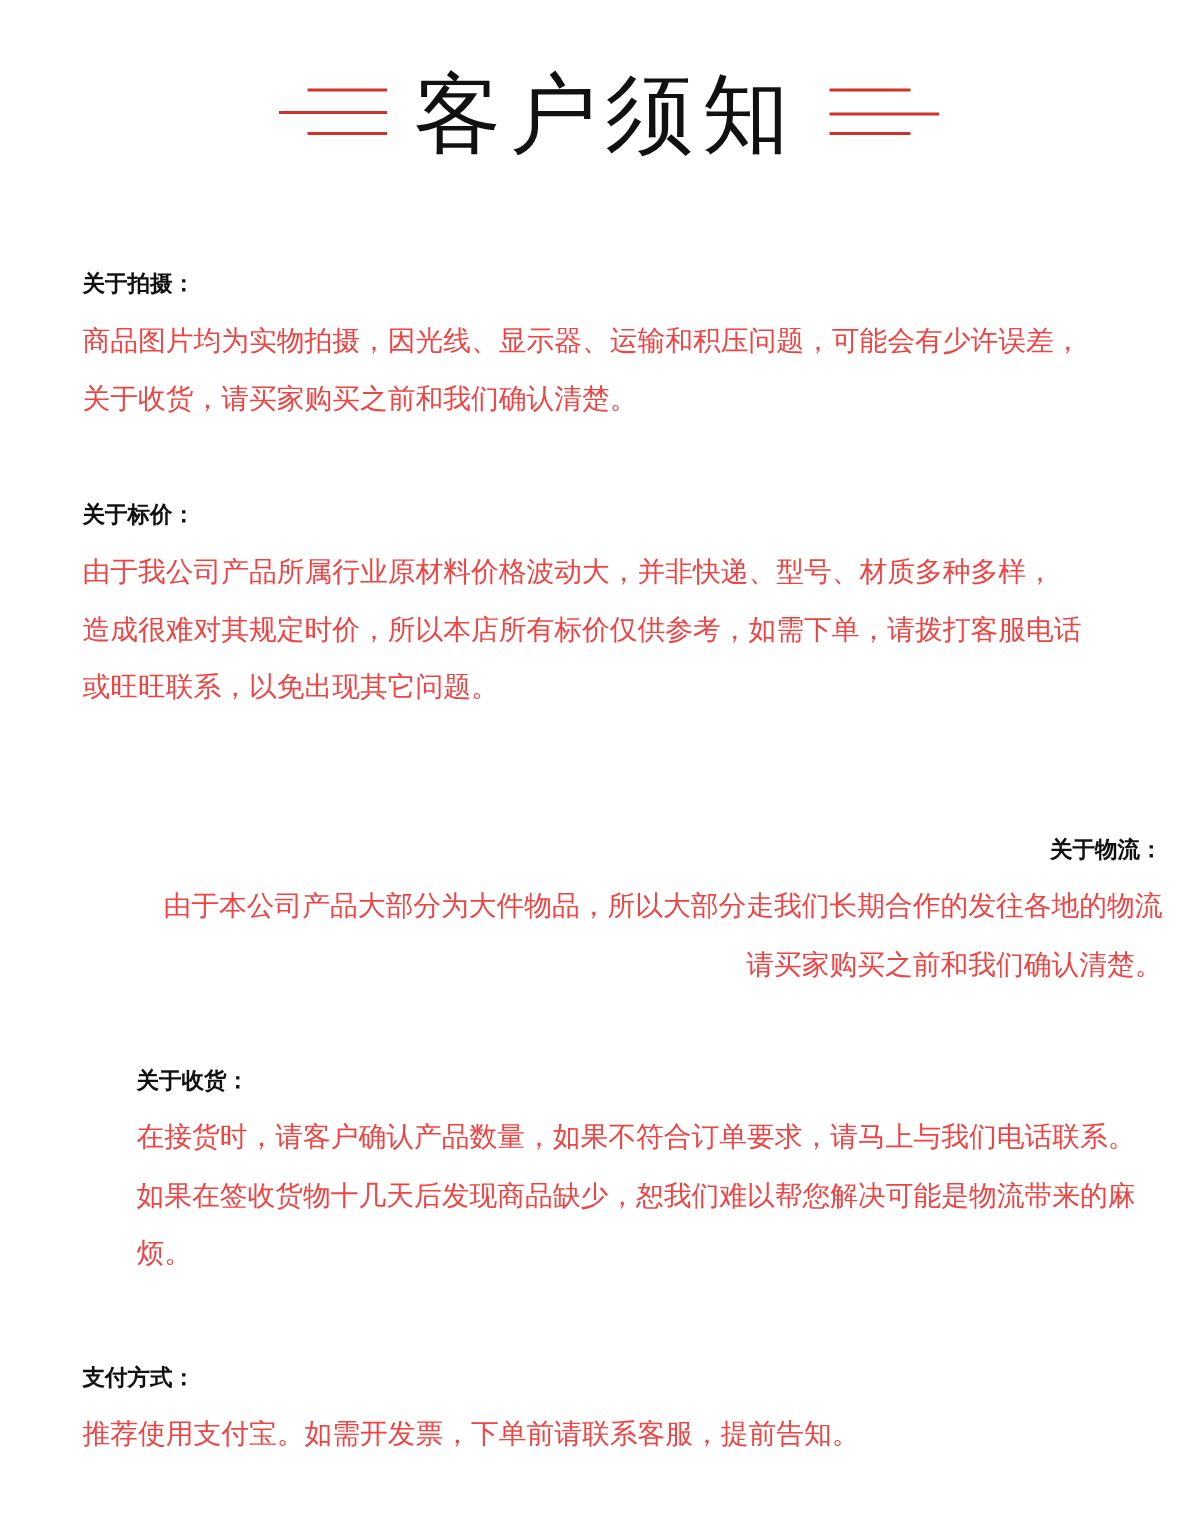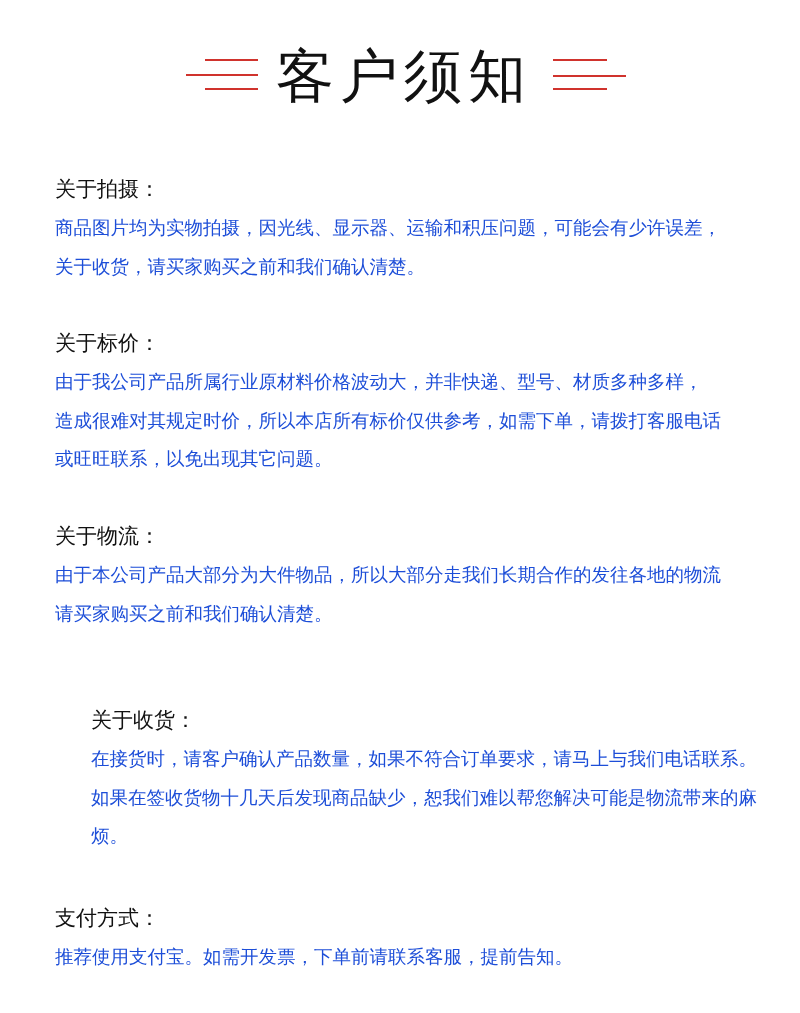--- a/index.html
+++ b/index.html
@@ -39,33 +39,33 @@
       position: absolute;
       height: 2px;
       background: #d0332d;
     }
     .section {
       position: absolute;
       left: 55px;
       width: 720px;
     }
     .section-heading {
-      font-size: 21px;
-      font-weight: normal;
+      font-size: 15px;
+      font-weight: bold;
       height: 39px;
       line-height: 39px;
       white-space: nowrap;
       color: #111111;
     }
     .section-line {
       font-size: 18.5px;
       height: 38.5px;
       line-height: 38.5px;
       white-space: nowrap;
-      color: #1d4ed8;
+      color: #ef4444;
     }
   </style>
 </head>
 <body>
 
 <div class="header">
   <div class="deco-line" style="left:205px; top:19px; width:53px;"></div>
   <div class="deco-line" style="left:186px; top:34px; width:72px;"></div>
   <div class="deco-line" style="left:205px; top:48px; width:53px;"></div>
 
@@ -82,21 +82,21 @@
   <div class="section-line">关于收货，请买家购买之前和我们确认清楚。</div>
 </div>
 
 <div class="section" style="top:324px;">
   <div class="section-heading">关于标价：</div>
   <div class="section-line">由于我公司产品所属行业原材料价格波动大，并非快递、型号、材质多种多样，</div>
   <div class="section-line">造成很难对其规定时价，所以本店所有标价仅供参考，如需下单，请拨打客服电话</div>
   <div class="section-line">或旺旺联系，以免出现其它问题。</div>
 </div>
 
-<div class="section" style="top:517px;">
+<div class="section" style="top:547px;text-align:right;">
   <div class="section-heading">关于物流：</div>
   <div class="section-line">由于本公司产品大部分为大件物品，所以大部分走我们长期合作的发往各地的物流</div>
   <div class="section-line">请买家购买之前和我们确认清楚。</div>
 </div>
 
 <div class="section" style="top:701px;margin-left:36px;">
   <div class="section-heading">关于收货：</div>
   <div class="section-line">在接货时，请客户确认产品数量，如果不符合订单要求，请马上与我们电话联系。</div>
   <div class="section-line">如果在签收货物十几天后发现商品缺少，恕我们难以帮您解决可能是物流带来的麻</div>
   <div class="section-line">烦。</div>

